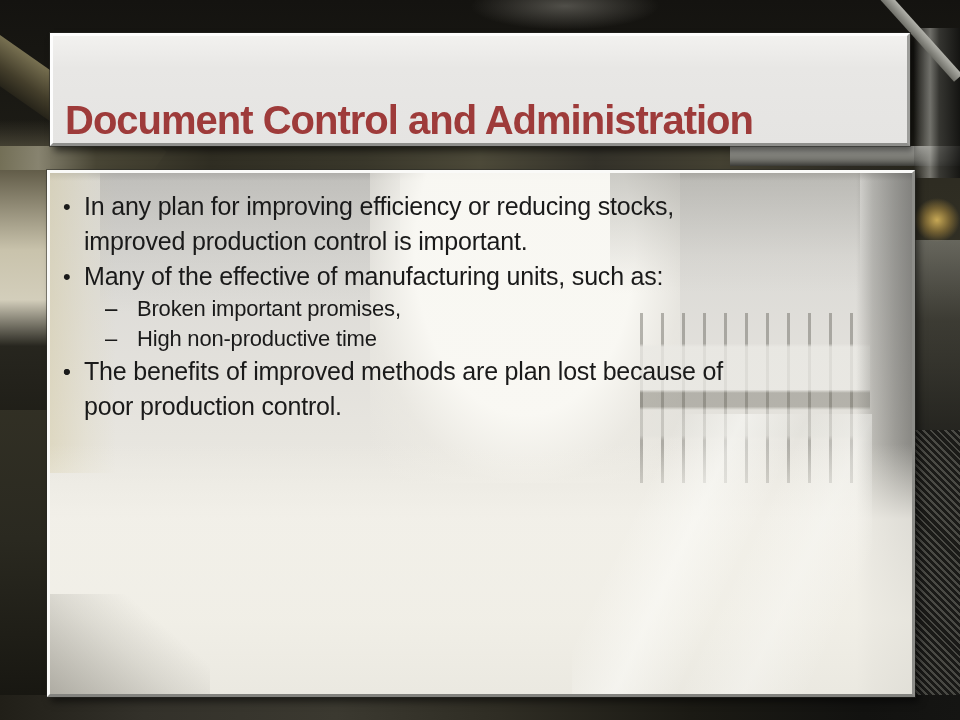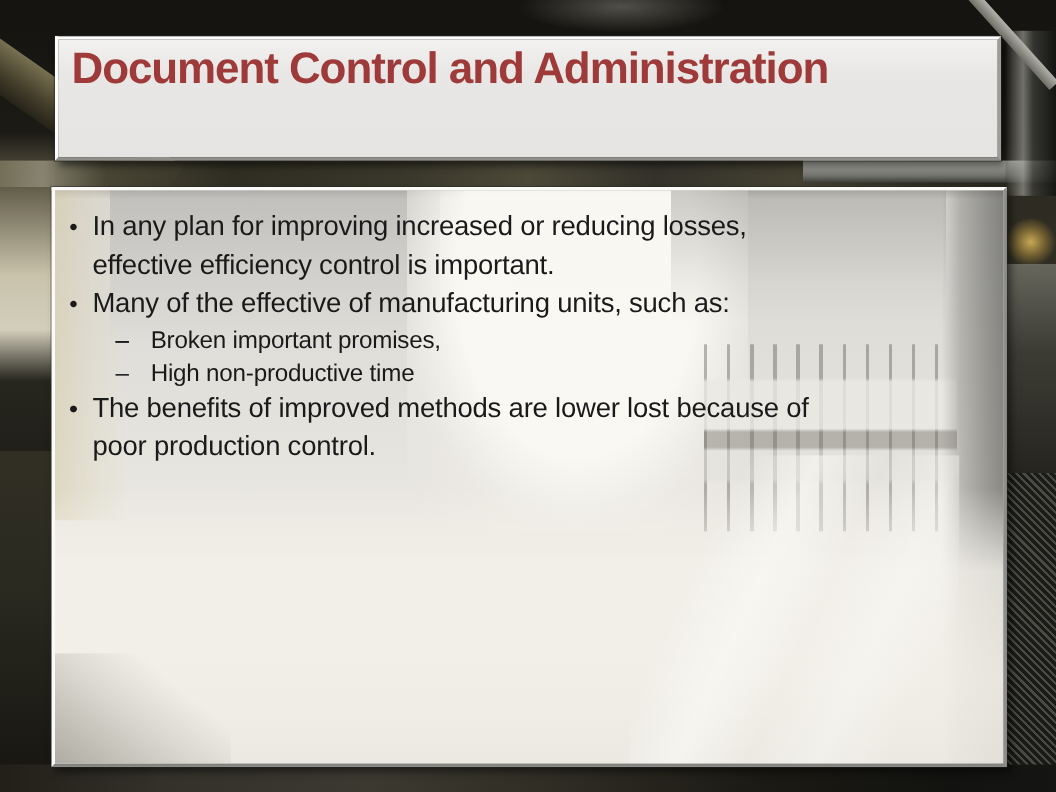--- a/index.html
+++ b/index.html
@@ -32,21 +32,21 @@
   .ph-mesh{right:0;top:430px;width:45px;height:290px;
     background:repeating-linear-gradient(45deg,rgba(78,78,73,.9) 0 2px,rgba(25,25,23,.9) 2px 5px);}
   .ph-bottom{left:0;top:695px;width:960px;height:25px;
     background:linear-gradient(90deg,#211f18 0%,#33312a 15%,#3b3930 35%,#2f2d24 52%,#1b1a14 72%,#121210 90%,#151513 100%);}
   
   .title-box{
     position:absolute;left:50px;top:33px;width:860px;height:113px;
     background:linear-gradient(180deg,#f2f1ef 0%,#e8e7e5 30%,#e5e4e2 100%);
     border:3px solid;border-color:#fdfdfd #9d9d9a #8f8f8c #fdfdfd;
     box-shadow:0 0 0 1px rgba(40,40,36,.55),4px 5px 7px rgba(0,0,0,.55);
-    display:flex;align-items:flex-start;
+    display:flex;align-items:flex-end;
   }
   .title-box h1{
     margin:0;padding:4px 0 0 12px;font-size:40px;font-weight:bold;letter-spacing:-1px;
     color:#9E3B3A;white-space:nowrap;
   }
   
   .content-box{
     position:absolute;left:47px;top:170px;width:868px;height:527px;overflow:hidden;
     background:#dddcd8;
     border:3px solid;border-color:#fafaf8 #8e8e8a #83837f #fafaf8;
@@ -119,22 +119,22 @@
       <div class="cb-railing"></div>
       <div class="cb-right-dark"></div>
       <div class="cb-foam"></div>
       <div class="cb-diag"></div>
       <div class="cb-corner-shadow"></div>
     </div>
 
     <div class="content-text">
       <p class="b b1">
         <span class="marker">•</span>
-        <span class="ln">In any plan for improving increased or reducing losses,</span>
-        <span class="ln">effective efficiency control is important.</span>
+        <span class="ln">In any plan for improving efficiency or reducing stocks,</span>
+        <span class="ln">improved production control is important.</span>
       </p>
       <p class="b b2">
         <span class="marker">•</span>
         <span class="ln">Many of the effective of manufacturing units, such as:</span>
       </p>
       <p class="sub">
         <span class="marker">–</span>
       </p>
       <p class="sub">
         <span class="marker">–</span>
@@ -142,19 +142,19 @@
       </p>
       <p class="sub">
         <span class="marker">–</span>
         <span class="ln">High non-productive time</span>
       </p>
       <p class="b b3">
         <span class="marker">•</span>
       </p>
       <p class="b b4">
         <span class="marker">•</span>
-        <span class="ln">The benefits of improved methods are lower lost because of</span>
+        <span class="ln">The benefits of improved methods are plan lost because of</span>
         <span class="ln">poor production control.</span>
       </p>
     </div>
   </div>
 
 </div>
 
 </body></html>

